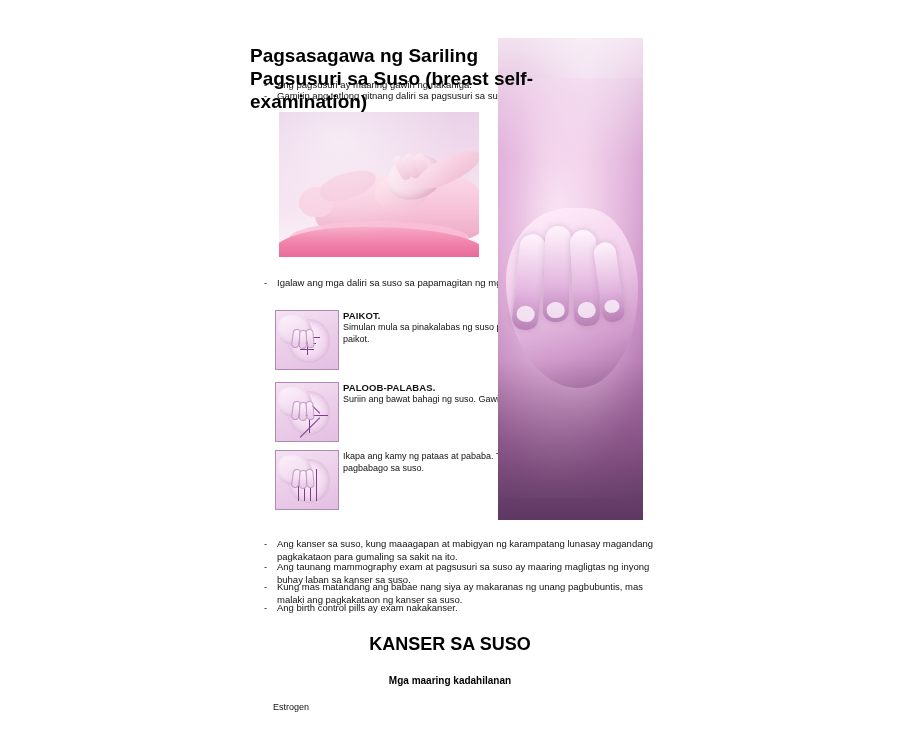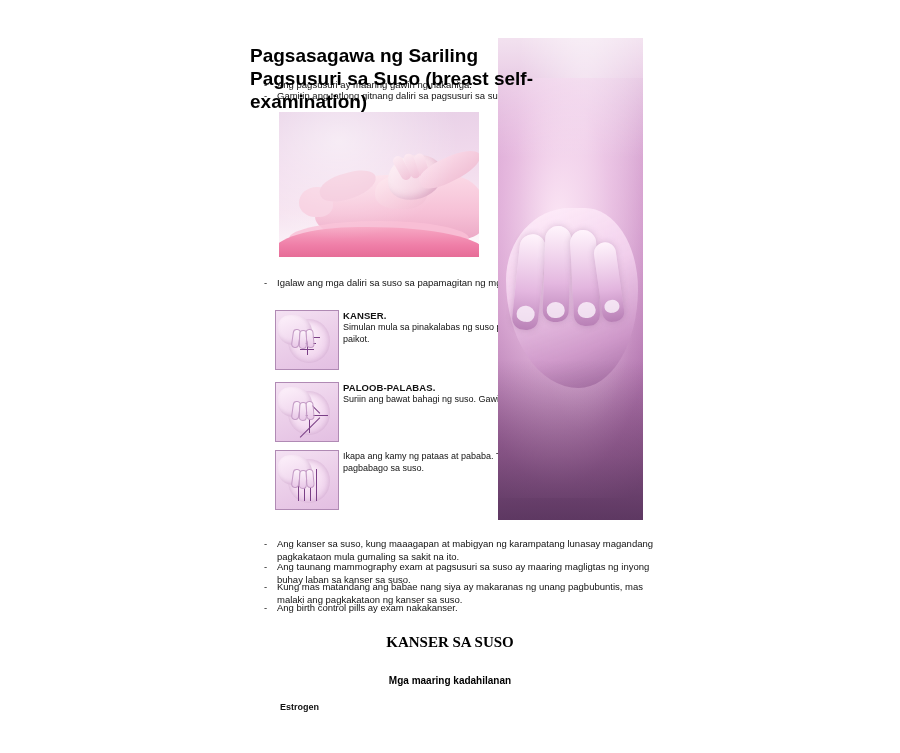--- a/index.html
+++ b/index.html
@@ -252,44 +252,43 @@
   #fact-1 { left: 264px; top: 538px; width: 390px; }
   #fact-2 { left: 264px; top: 561px; width: 390px; }
   #fact-3 { left: 264px; top: 581px; width: 390px; }
   #fact-4 { left: 264px; top: 602px; width: 390px; }
 
   
   #head-cancer {
     left: 250px;
     top: 634px;
     width: 400px;
-    font-size: 15px;
-    font-family: Liberation Serif, serif;
+    font-size: 18px;
   }
   #cancer-body {
     position: absolute;
     left: 280px;
     top: 652px;
     width: 330px;
     font-size: 9px;
     line-height: 1.35;
     color: #111;
   }
   #head-causes {
     left: 250px;
     top: 675px;
     width: 400px;
     font-size: 10px;
   }
   #cause-1 {
     position: absolute;
-    left: 280px;
+    left: 273px;
     top: 702px;
     font-size: 9px;
-    font-weight: bold;
+    font-weight: normal;
     color: #111;
   }
 
   
   .photo {
     position: absolute;
     left: 498px;
     top: 38px;
     width: 145px;
     height: 482px;
@@ -391,21 +390,21 @@
         <i style="left:31px;top:22px;width:1px;height:22px;"></i>
       </div>
       <div class="thumb-hand"></div>
       <div class="thumb-fingers">
         <span style="left:16px;top:18px;transform:rotate(8deg);"></span>
         <span style="left:23px;top:19px;transform:rotate(2deg);"></span>
         <span style="left:30px;top:18px;transform:rotate(-5deg);"></span>
       </div>
     </div>
     <div class="method-text">
-      <div class="method-title">KANSER.</div>
+      <div class="method-title">PAIKOT.</div>
       <div class="method-body">Simulan mula sa pinakalabas ng suso papunta sa utong ng paikot.</div>
     </div>
   </div>
 
   <div class="method-row" id="row-2">
     <div class="method-thumb">
       <div class="thumb-breast"></div>
       <div class="thumb-marks">
         <i style="left:33px;top:16px;width:1px;height:34px;"></i>
         <i style="left:16px;top:32px;width:36px;height:1px;"></i>
@@ -441,21 +440,21 @@
         <span style="left:30px;top:18px;transform:rotate(-5deg);"></span>
       </div>
     </div>
     <div class="method-text">
       <div class="method-body">Ikapa ang kamy ng pataas at pababa. Tingnan kung may pagbabago sa suso.</div>
     </div>
   </div>
 
   <div class="bul" id="fact-1">
     <span class="dash">-</span>
-    <span class="txt">Ang kanser sa suso, kung maaagapan at mabigyan ng karampatang lunasay magandang pagkakataon mula gumaling sa sakit na ito.</span>
+    <span class="txt">Ang kanser sa suso, kung maaagapan at mabigyan ng karampatang lunasay magandang pagkakataon para gumaling sa sakit na ito.</span>
   </div>
   <div class="bul" id="fact-2">
     <span class="dash">-</span>
     <span class="txt">Ang taunang mammography exam at pagsusuri sa suso ay maaring magligtas ng inyong buhay laban sa kanser sa suso.</span>
   </div>
   <div class="bul" id="fact-3">
     <span class="dash">-</span>
     <span class="txt">Kung mas matandang ang babae nang siya ay makaranas ng unang pagbubuntis, mas malaki ang pagkakataon ng kanser sa suso.</span>
   </div>
   <div class="bul" id="fact-4">

